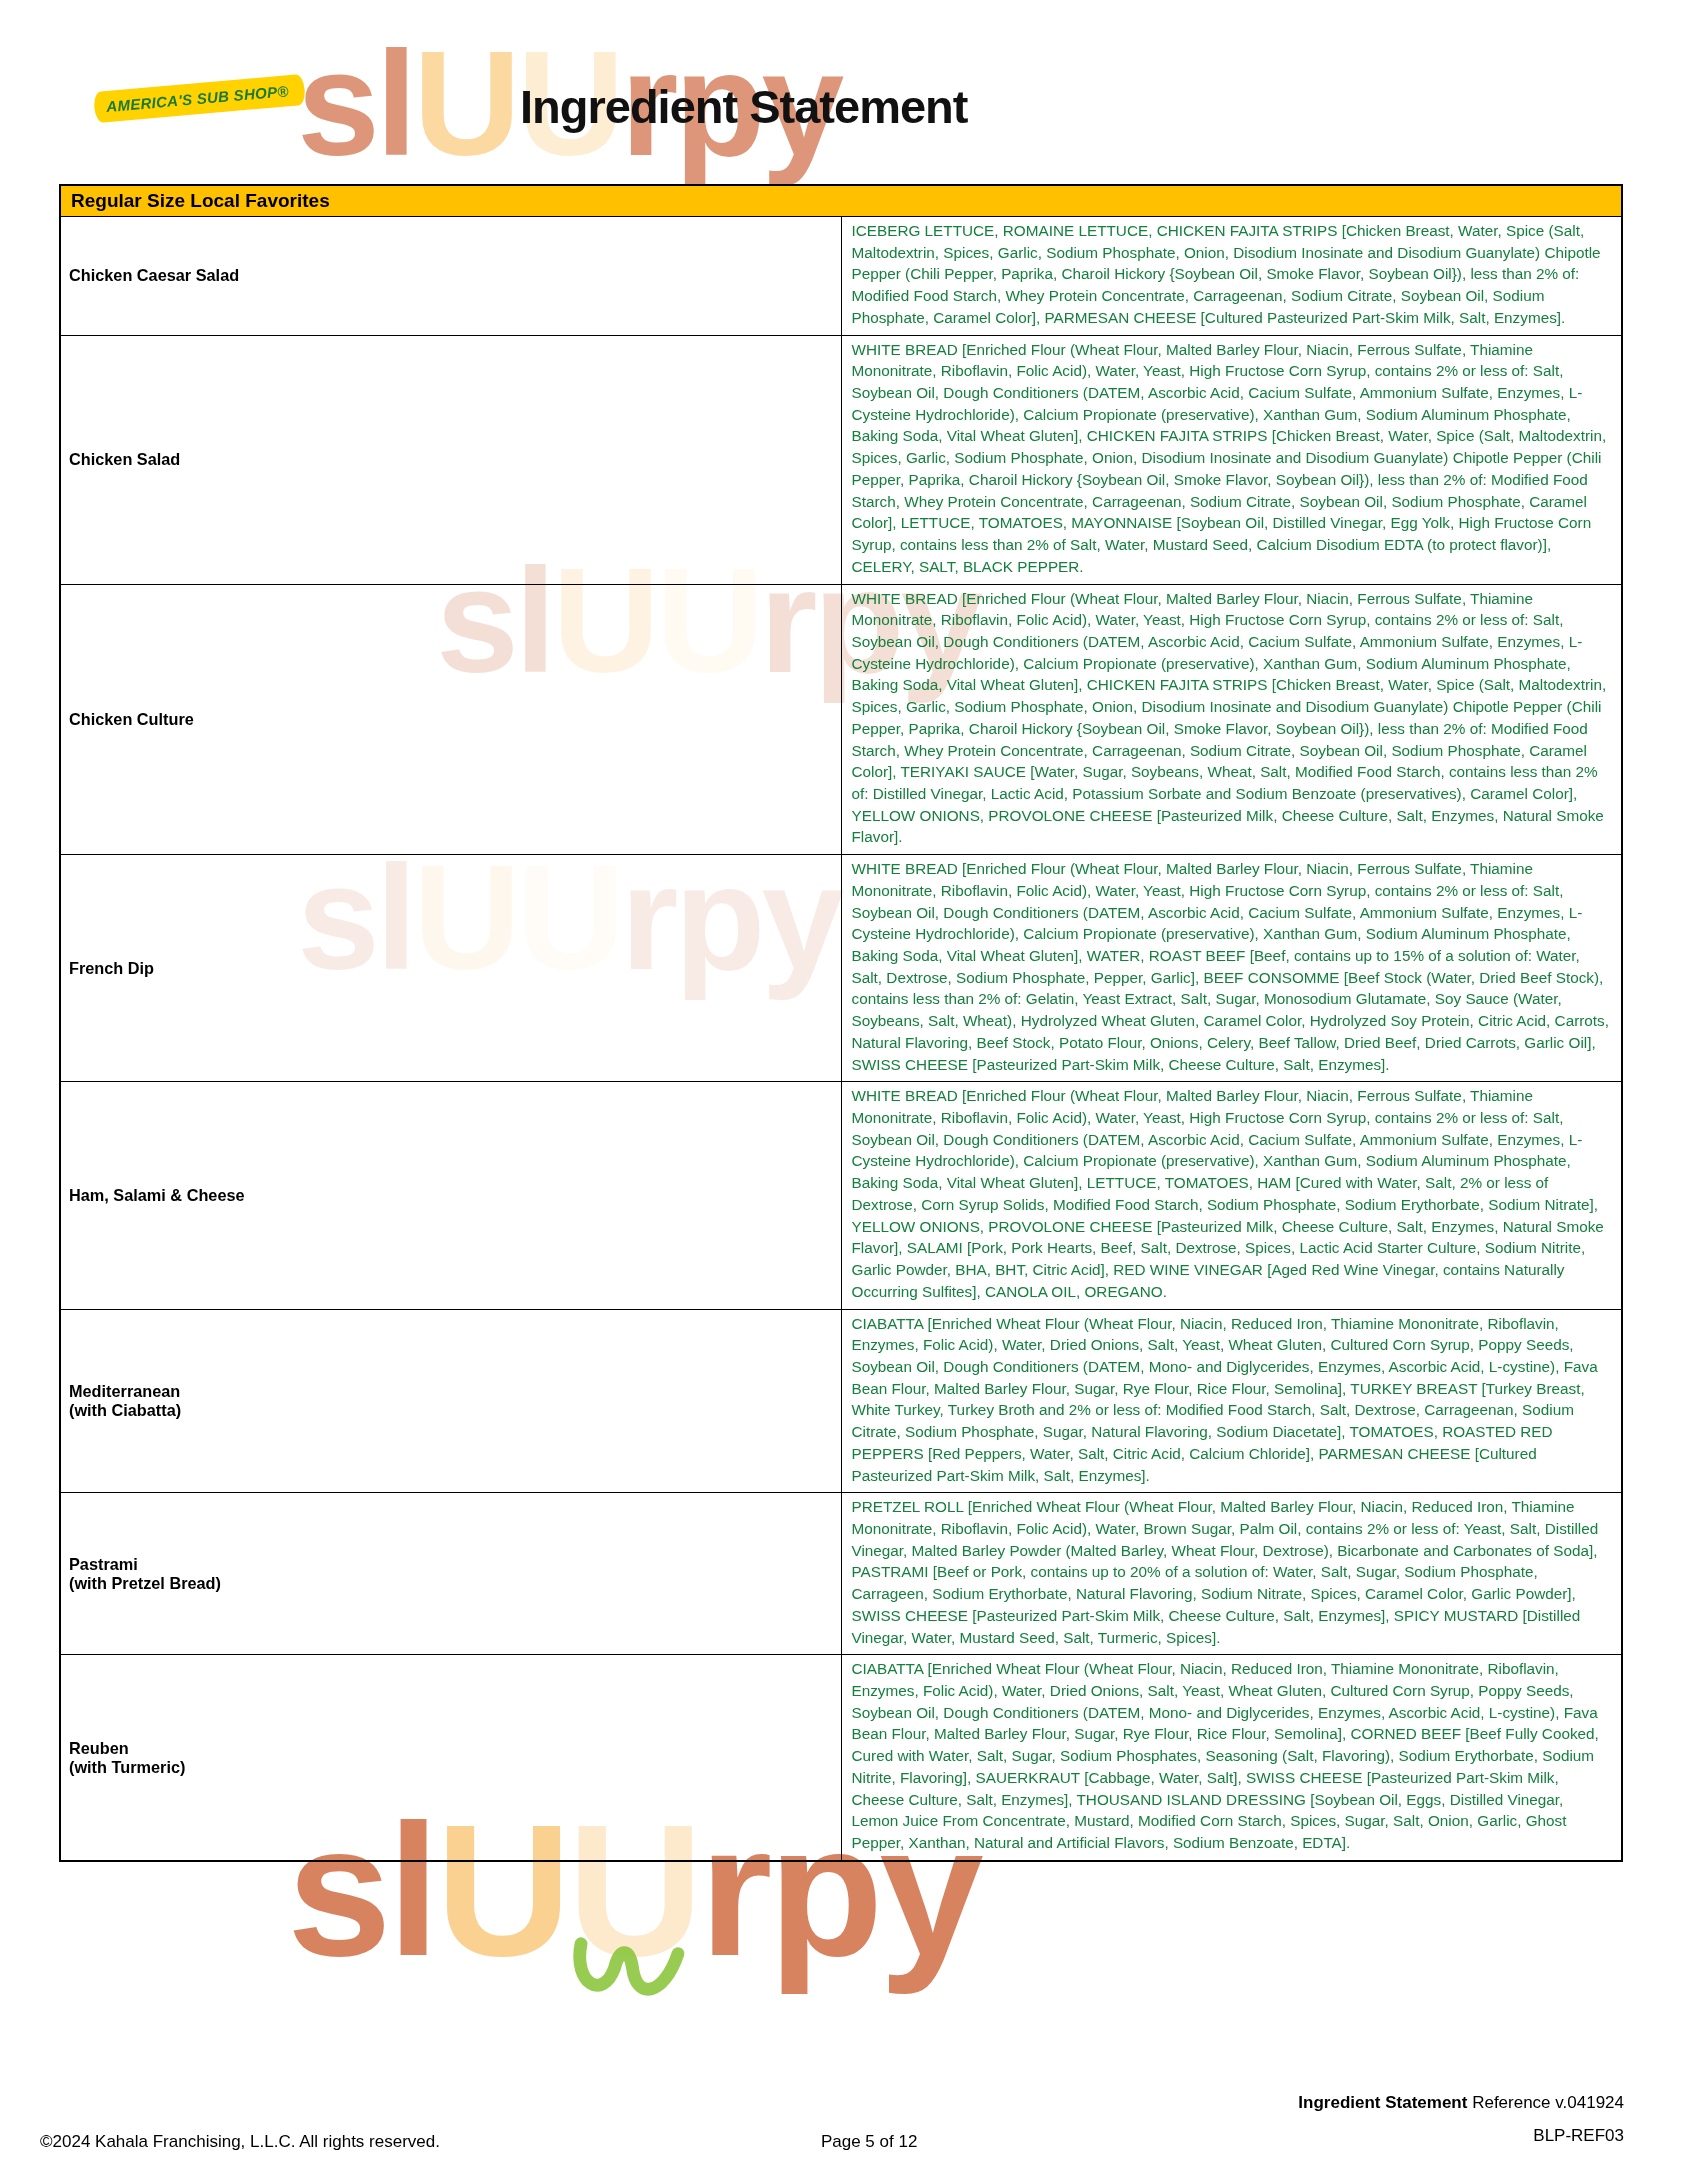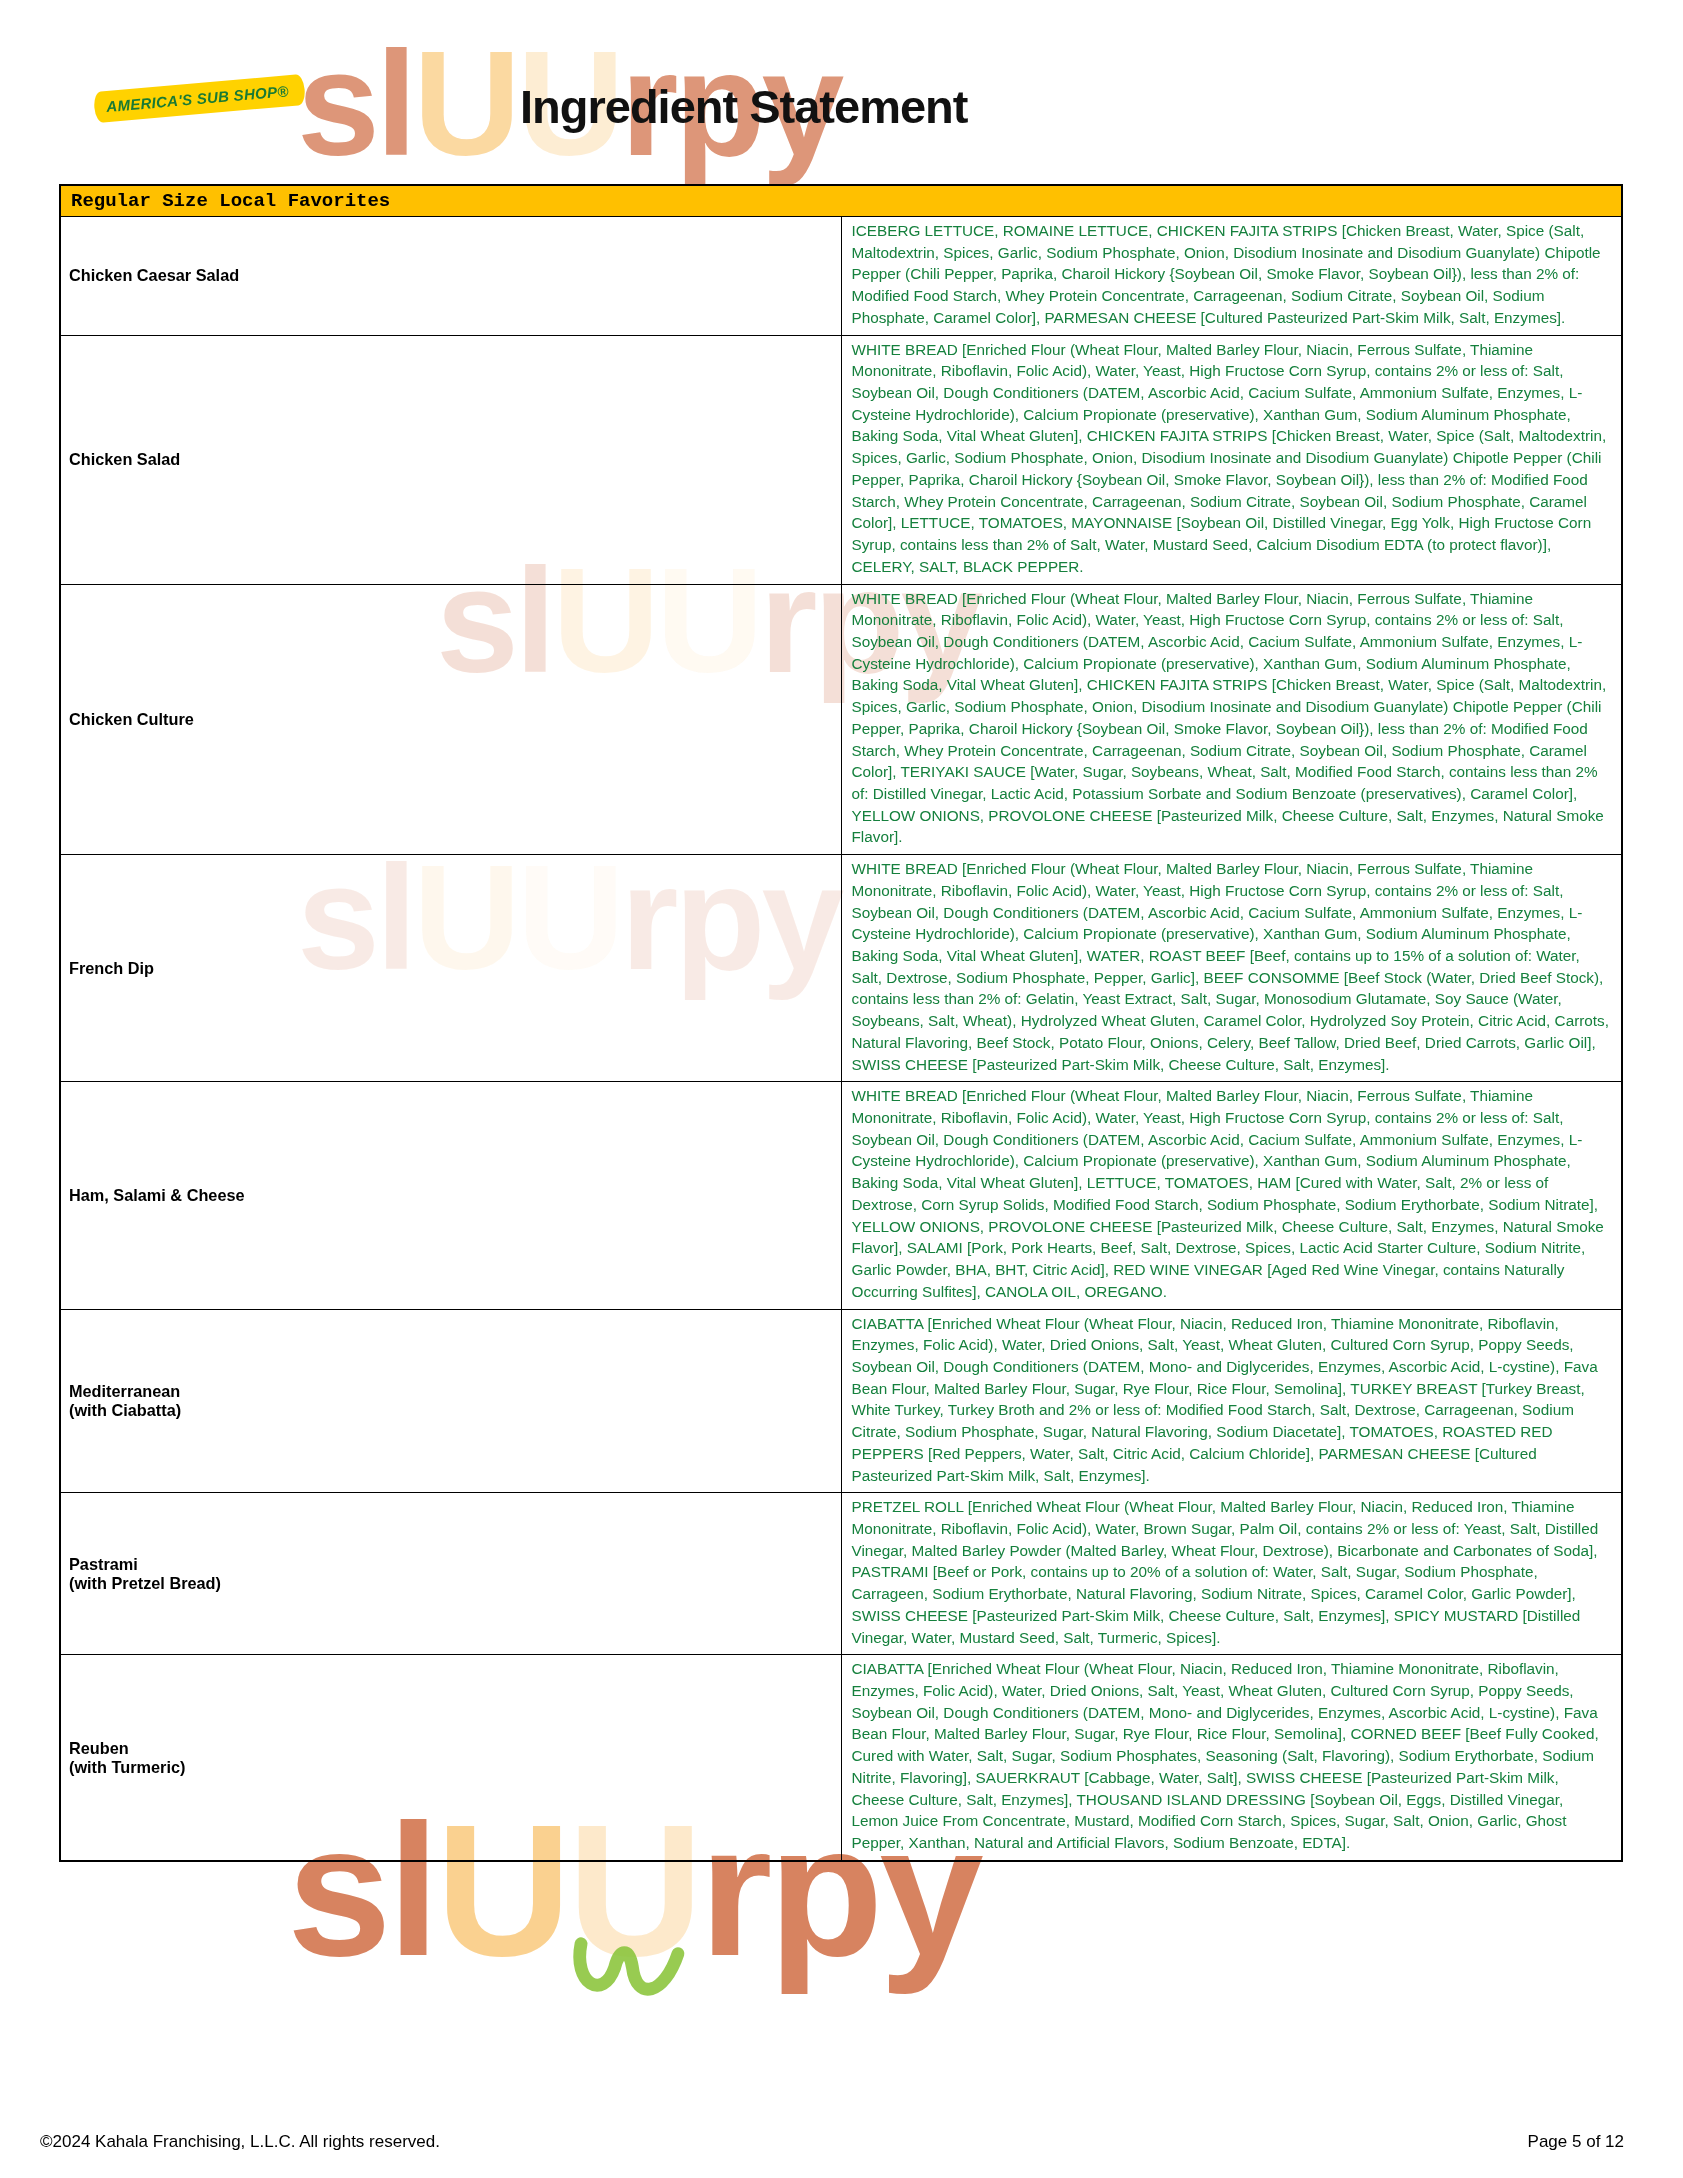--- a/index.html
+++ b/index.html
@@ -33,21 +33,21 @@
            border-top:12px solid transparent; border-bottom:12px solid transparent; border-right:22px solid #5fa01f; }
   .blimp span { color:#FFD200; font-weight:bold; font-style:italic; font-size:37px; letter-spacing:1px;
            text-shadow:1px 2px 0 #3f7714; }
   .doc-title { font-size:47px; font-weight:bold; color:#111; margin-left:84px; letter-spacing:-1px; }
 
   
   table.ingredients { width:1564px; margin:28px 59px 0 59px; border-collapse:collapse; table-layout:fixed;
                       border:2px solid #000; background:transparent; }
   table.ingredients td { border:1.5px solid #000; }
   td.section-header { background:#FFC000; font-weight:bold; font-size:19px; color:#000;
-                      padding:4px 10px; border:1.5px solid #000;font-family:Liberation Mono, monospace; }
+                      padding:4px 10px; border:1.5px solid #000; }
   td.name-cell { width:230px; text-align:left; vertical-align:middle; font-weight:bold;
                  font-size:16.3px; padding:4px 8px; white-space:pre-line; background:transparent; }
   td.ing-cell  { vertical-align:top; font-size:15.3px; line-height:1.42; padding:3px 10px 6px 10px;
                  color:#15803d; background:transparent; }
 
   
   .footer { position:absolute; left:40px; right:59px; bottom:26px; z-index:1;
             display:flex; justify-content:space-between; align-items:flex-end; font-size:17px; color:#000; }
   .footer-right { text-align:right; line-height:1.9; }
   .footer-right .bold { font-weight:bold; }
@@ -125,16 +125,20 @@
           <td class="ing-cell">CIABATTA [Enriched Wheat Flour (Wheat Flour, Niacin, Reduced Iron, Thiamine Mononitrate, Riboflavin, Enzymes, Folic Acid), Water, Dried Onions, Salt, Yeast, Wheat Gluten, Cultured Corn Syrup, Poppy Seeds, Soybean Oil, Dough Conditioners (DATEM, Mono- and Diglycerides, Enzymes, Ascorbic Acid, L-cystine), Fava Bean Flour, Malted Barley Flour, Sugar, Rye Flour, Rice Flour, Semolina], CORNED BEEF [Beef Fully Cooked, Cured with Water, Salt, Sugar, Sodium Phosphates, Seasoning (Salt, Flavoring), Sodium Erythorbate, Sodium Nitrite, Flavoring], SAUERKRAUT [Cabbage, Water, Salt], SWISS CHEESE [Pasteurized Part-Skim Milk, Cheese Culture, Salt, Enzymes], THOUSAND ISLAND DRESSING [Soybean Oil, Eggs, Distilled Vinegar, Lemon Juice From Concentrate, Mustard, Modified Corn Starch, Spices, Sugar, Salt, Onion, Garlic, Ghost Pepper, Xanthan, Natural and Artificial Flavors, Sodium Benzoate, EDTA].</td>
         </tr>
       </tbody>
     </table>
 
   </div>
 
   <div class="footer">
     <span>©2024 Kahala Franchising, L.L.C. All rights reserved.</span>
     <span>Page 5 of 12</span>
+    <div class="footer-right">
+      <div><span class="bold">Ingredient Statement</span><span> Reference v.041924</span></div>
+      <div>BLP-REF03</div>
+    </div>
   </div>
 
 </div>
 
 
 </body></html>

